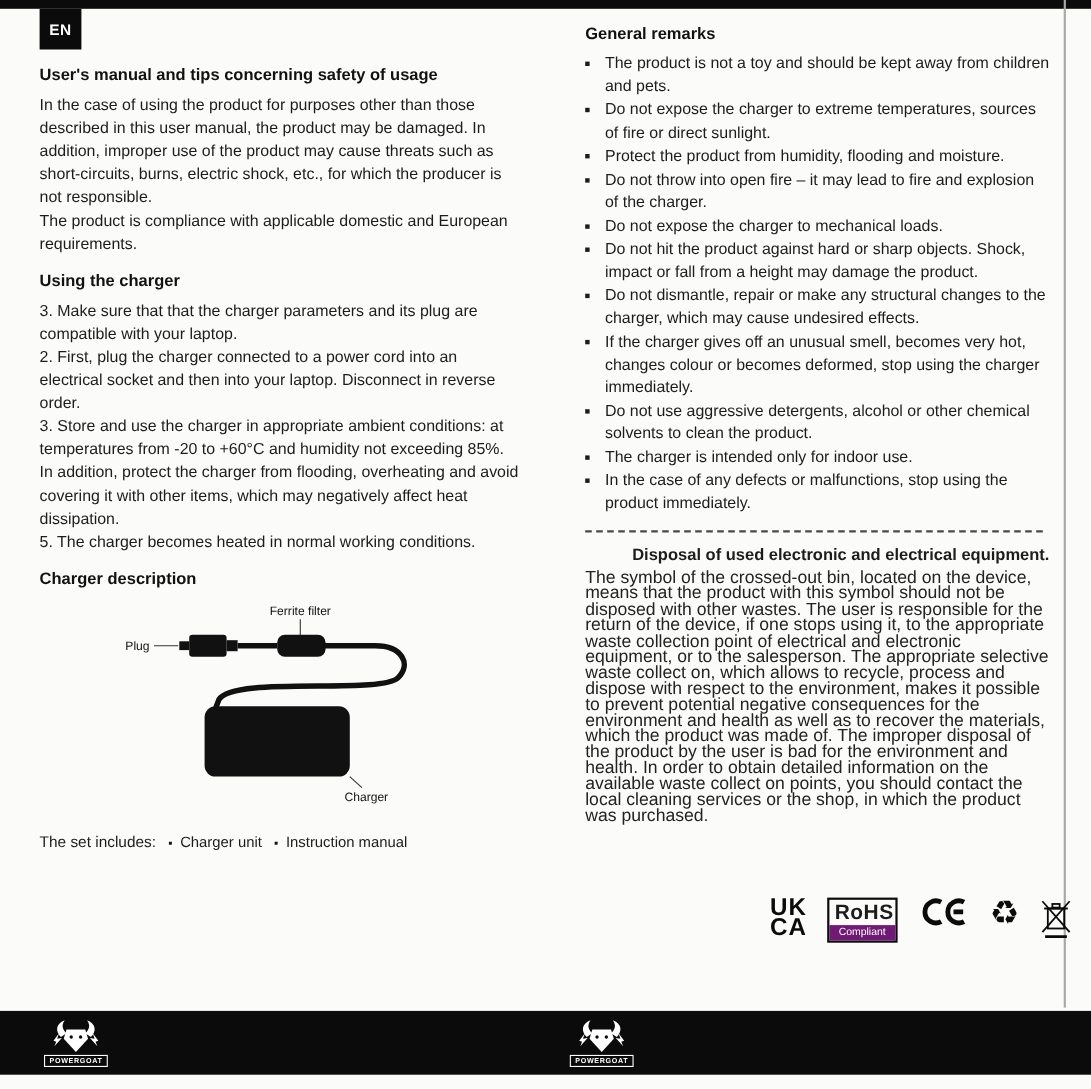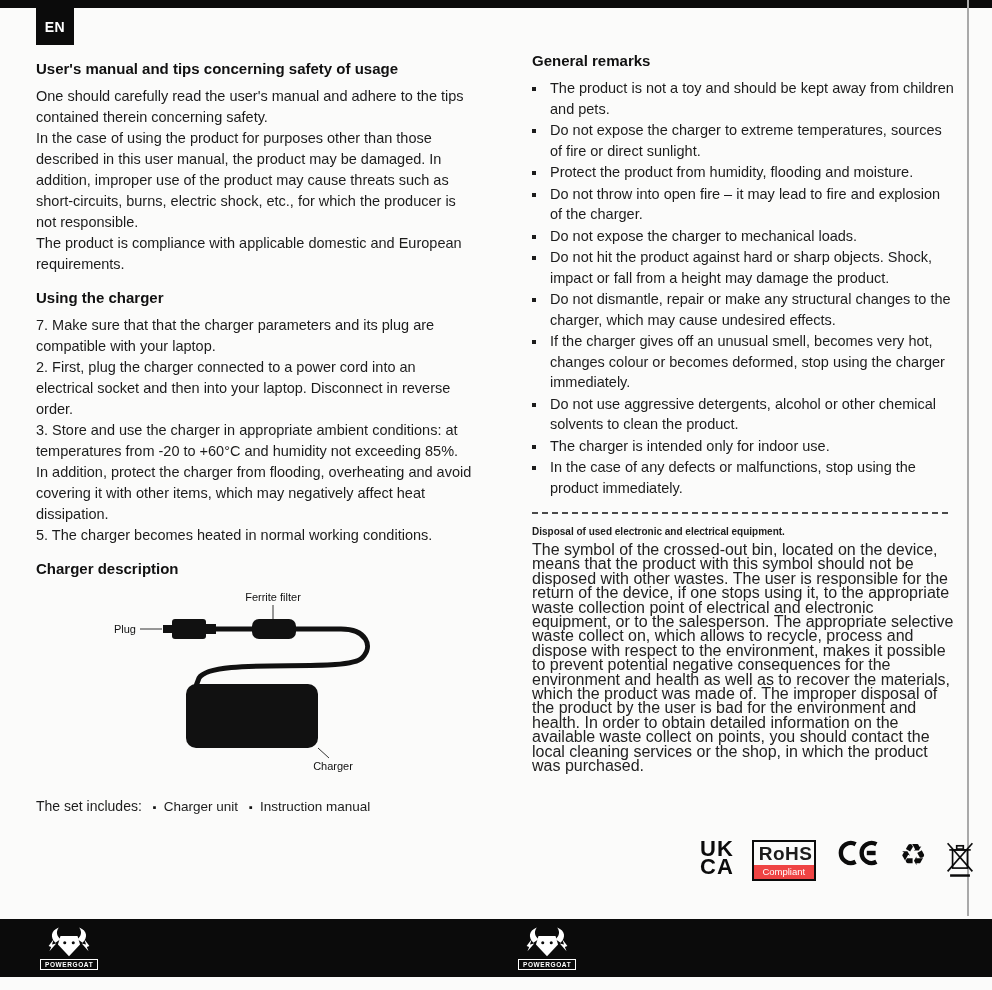--- a/index.html
+++ b/index.html
@@ -12,50 +12,50 @@
     overflow:hidden;
   }
   .top-bar { position:absolute; left:0; top:0; width:992px; height:8px; background:#0b0b0b; }
   .edge-line { position:absolute; left:967px; top:0; width:2px; height:916px; background:#a9a9a9; }
   .en-badge {
     position:absolute; left:36px; top:8px; width:38px; height:37px;
     background:#0b0b0b; color:#fff; font-size:14px; font-weight:bold;
     display:flex; align-items:center; justify-content:center; letter-spacing:0.5px;
   }
   .left-col  { position:absolute; left:36px;  top:60px; width:436px; }
-  .right-col { position:absolute; left:532px; top:52px; width:422px; }
+  .right-col { position:absolute; left:532px; top:22px; width:422px; }
 
   h2 { font-size:15px; font-weight:bold; color:#111; margin:0 0 9px 0; }
   .section { margin-bottom:14px; }
   .body-text { font-size:14.5px; line-height:21px; }
   .body-text p { margin:0; }
 
   ul.remarks { list-style:square; padding-left:15px; font-size:14.5px; line-height:20.5px; }
   ul.remarks li { padding-left:3px; margin-bottom:1px; }
 
   ol.steps { list-style:none; font-size:14.5px; line-height:21px; }
 
   .diagram-wrap { margin-top:6px; }
   .diagram-wrap svg text { font-family:"Liberation Sans", sans-serif; }
 
   .set-includes { margin-top:16px; font-size:13.5px; display:flex; align-items:baseline; }
   .set-includes .lbl { font-weight:normal; font-size:14px; }
   .inc-item::before { content:"▪"; margin:0 7px 0 11px; font-size:11px; color:#111; }
 
   .divider-dashed { border-top:2px dashed #4a4a4a; margin:14px 0 12px 0; width:416px; }
 
-  .disposal-heading { font-size:10px; font-weight:bold; margin-bottom:6px; }
+  .disposal-heading { font-size:15px; font-weight:bold; margin-bottom:6px;text-align:right; }
   .disposal-body { font-size:16px; line-height:14.4px; color:#222; }
 
   .cert-row { margin-top:66px; display:flex; gap:18px; padding-left:168px; }
   .ukca { font-weight:bold; font-size:22px; line-height:18px; letter-spacing:1px; color:#0b0b0b; }
   .ukca span { display:block; }
   .rohs { border:2.5px solid #0b0b0b; text-align:center; min-width:64px; }
   .rohs .rohs-title { font-size:19px; font-weight:bold; padding:1px 5px 0 5px; letter-spacing:0.5px; }
-  .rohs .rohs-sub { background:#ef4444; color:#fff; font-size:9.5px; padding:1px 3px 2px 3px; }
+  .rohs .rohs-sub { background:#701a75; color:#fff; font-size:9.5px; padding:1px 3px 2px 3px; }
   .ce-mark svg, .weee svg { display:block; }
   .recycle { font-size:30px; line-height:30px; color:#0b0b0b; }
 
   .footer-band { position:absolute; left:0; top:919px; width:992px; height:58px; background:#0b0b0b; }
   .brand-logo { position:absolute; top:5px; display:flex; flex-direction:column; align-items:center; }
   .brand-logo.logo-left { left:40px; }
   .brand-logo.logo-center { left:518px; }
   .brand-name {
     color:#fff; font-size:6.5px; letter-spacing:0.6px; border:1px solid #fff;
     padding:1px 4px; margin-top:1px; font-weight:bold;
@@ -66,30 +66,29 @@
 
 <div class="top-bar"></div>
 <div class="edge-line"></div>
 <div class="en-badge">EN</div>
 
 <div class="left-col">
 
   <div class="section">
     <h2>User's manual and tips concerning safety of usage</h2>
     <div class="body-text">
-      <p>One should carefully read the user's manual and adhere to the tips contained therein concerning safety.</p>
       <p>In the case of using the product for purposes other than those described in this user manual, the product may be damaged. In addition, improper use of the product may cause threats such as short-circuits, burns, electric shock, etc., for which the producer is not responsible.</p>
       <p>The product is compliance with applicable domestic and European requirements.</p>
     </div>
   </div>
 
   <div class="section">
     <h2>Using the charger</h2>
     <ol class="steps">
-      <li>7. Make sure that that the charger parameters and its plug are compatible with your laptop.</li>
+      <li>3. Make sure that that the charger parameters and its plug are compatible with your laptop.</li>
       <li>2. First, plug the charger connected to a power cord into an electrical socket and then into your laptop. Disconnect in reverse order.</li>
       <li>3. Store and use the charger in appropriate ambient conditions: at temperatures from -20 to +60°C and humidity not exceeding 85%. In addition, protect the charger from flooding, overheating and avoid covering it with other items, which may negatively affect heat dissipation.</li>
       <li>5. The charger becomes heated in normal working conditions.</li>
     </ol>
   </div>
 
   <div class="section">
     <h2>Charger description</h2>
     <div class="diagram-wrap">
       <svg width="440" height="192" viewBox="0 0 440 192">

